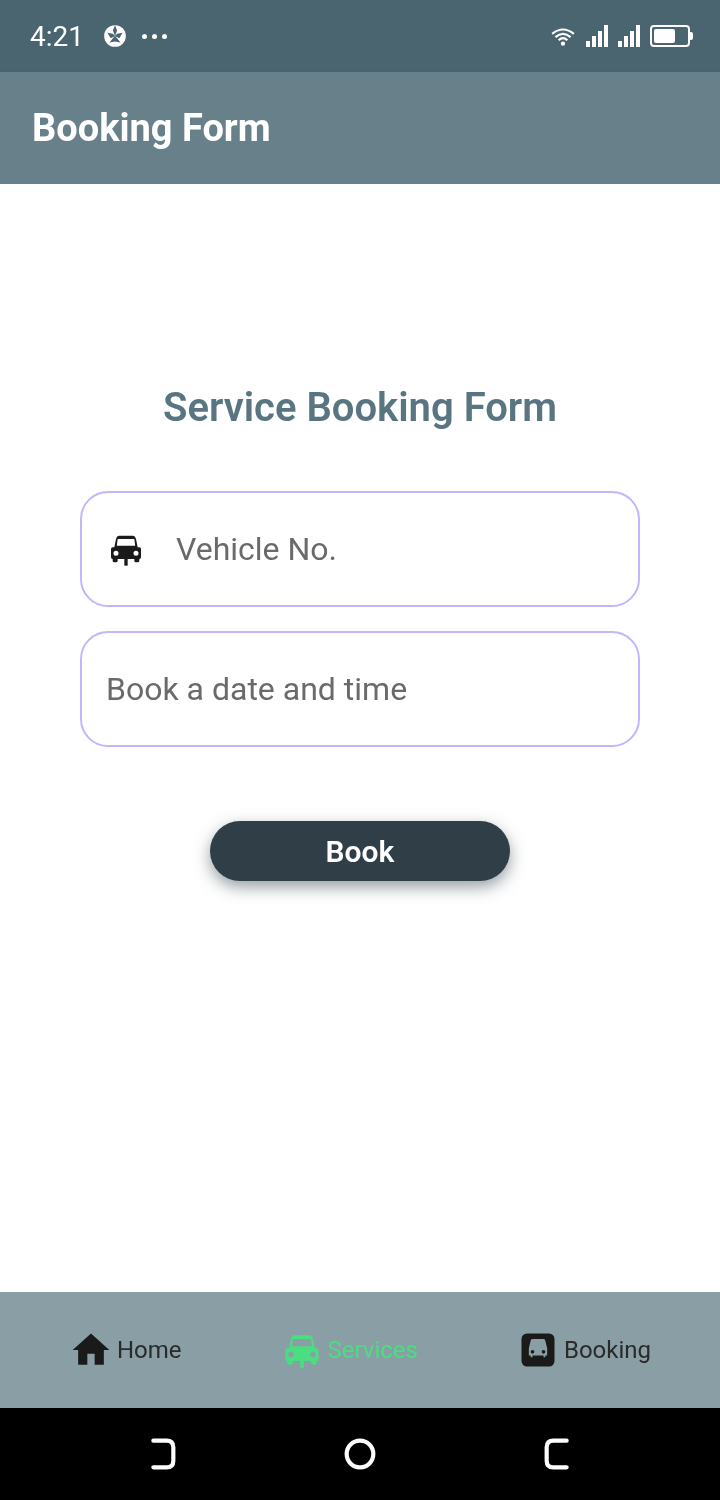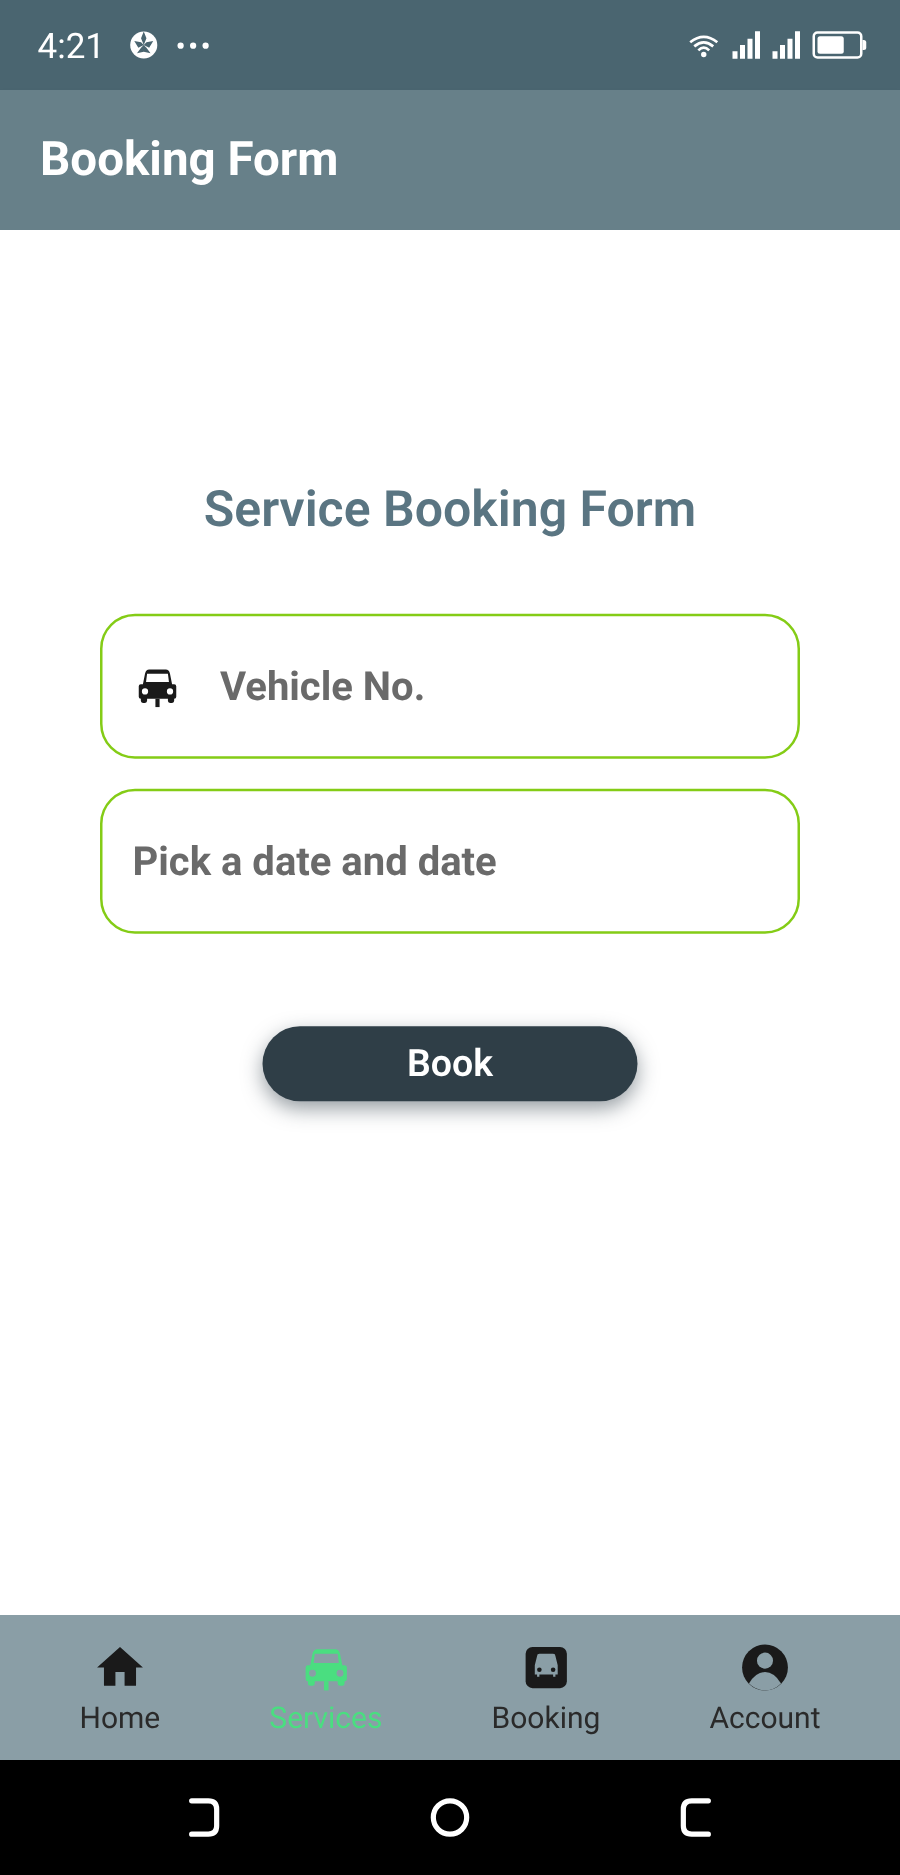--- a/index.html
+++ b/index.html
@@ -69,30 +69,29 @@
       color: #5a7582;
       font-size: 40px;
       font-weight: 600;
       text-align: center;
       margin-top: 200px;
       margin-bottom: 60px;
     }
     .input-field {
       width: 100%;
       height: 116px;
-      border: 2px solid #84cc16;
+      border: 2px solid #c4b5fd;
       border-radius: 28px;
       margin-bottom: 24px;
       display: flex;
       align-items: center;
       padding: 0 24px;
       background: white;
       font-size: 30px;
       color: #6a6a6a;
-      font-weight: bold;
     }
     .input-field.with-icon {
       gap: 30px;
     }
     .input-icon {
       width: 40px;
       height: 40px;
       flex-shrink: 0;
     }
     .input-placeholder {
@@ -121,21 +120,21 @@
     .bottom-nav {
       height: 116px;
       background: #8a9ea6;
       display: flex;
       align-items: center;
       justify-content: space-around;
       padding: 0 20px;
     }
     .nav-item {
       display: flex;
-      flex-direction: column;
+      flex-direction: row;
       align-items: center;
       gap: 4px;
       cursor: pointer;
     }
     .nav-icon {
       width: 44px;
       height: 44px;
     }
     .nav-label {
       font-size: 24px;
@@ -257,21 +256,21 @@
     <svg class="input-icon" viewBox="0 0 24 24" fill="#1a1a1a">
       <path d="M5 11 L6 6 Q6.5 4 8 4 L16 4 Q17.5 4 18 6 L19 11 L20 11 Q21 11 21 12 L21 17 Q21 18 20 18 L20 19 Q20 20 19 20 L18 20 Q17 20 17 19 L17 18 L7 18 L7 19 Q7 20 6 20 L5 20 Q4 20 4 19 L4 18 Q3 18 3 17 L3 12 Q3 11 4 11 Z M7 6 L6.5 10 L17.5 10 L17 6 Z M6 13 A1.5 1.5 0 1 0 6 16 A1.5 1.5 0 1 0 6 13 M18 13 A1.5 1.5 0 1 0 18 16 A1.5 1.5 0 1 0 18 13"></path>
       <rect x="11" y="18" width="2" height="4"></rect>
     </svg>
     <span class="input-placeholder">Vehicle No.</span>
   </div>
 
 
 
   <div class="input-field">
-    <span class="input-placeholder">Pick a date and date</span>
+    <span class="input-placeholder">Book a date and time</span>
   </div>
 
   <button class="book-button">
     <span>Book</span>
   </button>
 </div>
 
 <div class="bottom-nav">
   <div class="nav-item">
     <svg class="nav-icon" viewBox="0 0 24 24" fill="#1a1a1a">
@@ -287,28 +286,20 @@
     <span class="nav-label">Services</span>
   </div>
   <div class="nav-item">
     <svg class="nav-icon" viewBox="0 0 24 24" fill="#1a1a1a">
       <rect x="3" y="3" width="18" height="18" rx="3"></rect>
       <path d="M7 11 L8 7 Q8 6 9 6 L15 6 Q16 6 16 7 L17 11 L17 15 L16 15 L16 16 L15 16 L15 15 L9 15 L9 16 L8 16 L8 15 L7 15 Z" fill="#8a9ea6"></path>
       <circle cx="9" cy="13" r="1" fill="#1a1a1a"></circle>
         <circle cx="15" cy="13" r="1" fill="#1a1a1a"></circle>
     </svg>
     <span class="nav-label">Booking</span>
-  </div>
-  <div class="nav-item">
-    <svg class="nav-icon" viewBox="0 0 24 24" fill="#1a1a1a">
-      <circle cx="12" cy="12" r="10"></circle>
-      <circle cx="12" cy="9" r="3.5" fill="#8a9ea6"></circle>
-      <path d="M5 19 Q8 14 12 14 Q16 14 19 19 Q16 22 12 22 Q8 22 5 19 Z" fill="#8a9ea6"></path>
-    </svg>
-    <span class="nav-label">Account</span>
   </div>
 </div>
 
 <div class="system-nav">
   <svg class="sys-btn" viewBox="0 0 24 24" fill="none" stroke="white" stroke-width="2.5">
     <path d="M8 4 L16 4 Q20 4 20 8 L20 16 Q20 20 16 20 L8 20" stroke-linecap="round"></path>
   </svg>
   <svg class="sys-btn" viewBox="0 0 24 24" fill="none" stroke="white" stroke-width="2.5">
     <circle cx="12" cy="12" r="8"></circle>
   </svg>

